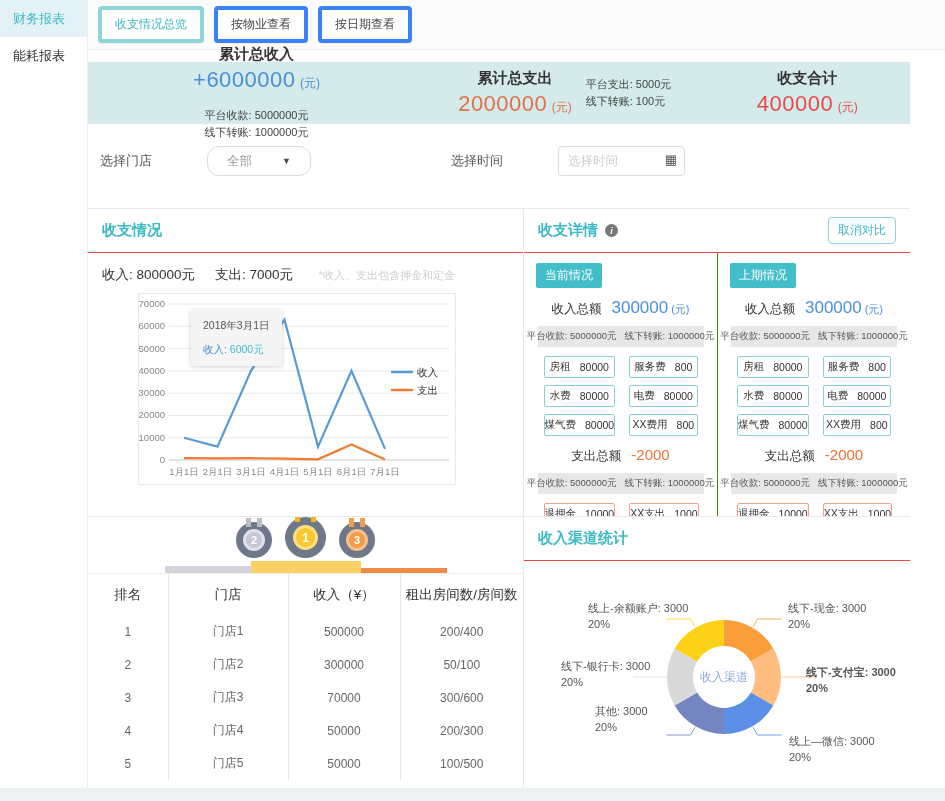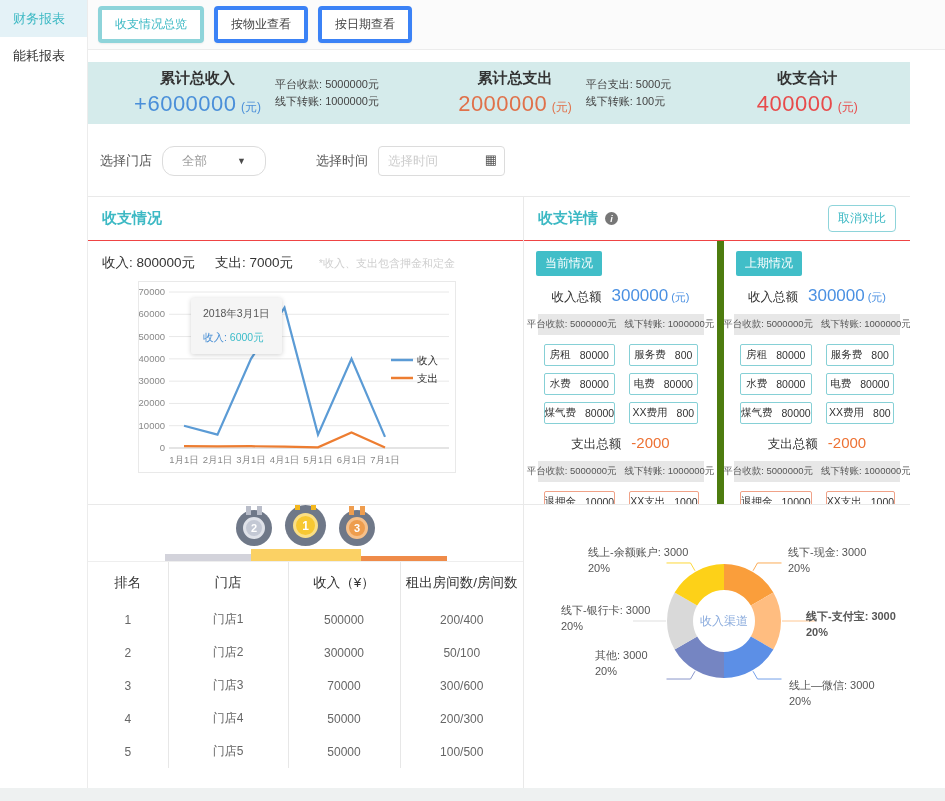--- a/index.html
+++ b/index.html
@@ -16,32 +16,32 @@
   .main { flex:1; min-width:0; }
   .toolbar { height:50px; display:flex; align-items:center; gap:10px; padding-left:10px; border-bottom:1px solid #ececec; background:#fbfbfb; }
   .tb-btn { background:#fff; border:4px solid #3b82f6; border-radius:4px; padding:6px 13px; font-size:12px; color:#444; cursor:pointer; box-shadow:0 1px 2px rgba(0,0,0,.06); font-family:inherit; }
   .tb-btn.active { border-color:#8ed4da; color:#3db9c4; }
 
   .content { margin-right:35px; }
 
   
   .summary { margin-top:12px; height:62px; background:#d5ebeb; display:flex; align-items:center; }
   .sum-group { display:flex; align-items:center; justify-content:center; gap:14px; }
-  .sum-group.g1 { width:41%; } .sum-group.g2 { width:34%; } .sum-group.g3 { width:25%; }
+  .sum-group.g1 { width:41%;flex-direction:column; } .sum-group.g2 { width:34%; } .sum-group.g3 { width:25%; }
   .sum-main { text-align:center; }
   .sum-title { font-size:15px; font-weight:bold; color:#333; margin-bottom:3px; }
   .sum-value { font-size:22px; letter-spacing:.5px; }
   .sum-unit { font-size:12px; }
   .sum-value.blue,.sum-unit.blue { color:#4a8fd9; }
   .sum-value.orange,.sum-unit.orange { color:#e0714a; }
   .sum-value.red,.sum-unit.red { color:#e84b4b; }
   .sum-details { font-size:11px; color:#444; line-height:1.55; }
 
   
-  .filters { margin-top:22px; margin-bottom:20px; display:flex; align-items:center; padding-left:12px; }
+  .filters { margin-top:22px; margin-bottom:32px; display:flex; align-items:center; padding-left:12px;gap:45px; }
   .f-label { font-size:13px; color:#555; margin-right:10px; }
   .f-select { width:104px; height:30px; border:1px solid #dcdcdc; border-radius:12px; background:#fff; display:flex; align-items:center; padding:0 19px; cursor:pointer; }
   .f-select .val { font-size:12.5px; color:#999; flex:1; }
   .f-select .arr { font-size:9px; color:#4a4a4a; }
   .f-time { position:relative; width:127px; height:30px; margin-left:0; }
   .f-time input { width:100%; height:100%; border:1px solid #dcdcdc; border-radius:4px; font-size:12.5px; padding:0 28px 0 9px; color:#666; font-family:inherit; outline:none; }
   .f-time input::placeholder { color:#ccc; }
   .f-time .cal { position:absolute; right:8px; top:7px; font-size:13px; color:#555; line-height:1; }
   .gap50 { width:50px; }
 
@@ -65,21 +65,21 @@
   .tt-date { font-size:10.5px; color:#555; }
   .tt-line { margin-top:10px; font-size:10.5px; }
   .tt-label { color:#4a90d5; }
   .tt-value { color:#3bbcc9; }
 
   
   .info-icon { width:13px; height:13px; border-radius:50%; background:#777; color:#fff; font-size:9px; font-style:italic; font-weight:bold; display:inline-flex; align-items:center; justify-content:center; margin-left:7px; }
   .cancel-btn { margin-left:auto; background:#fff; border:1px solid #8ed4da; color:#3db9c4; font-size:12px; padding:4px 9px; border-radius:4px; cursor:pointer; font-family:inherit; }
   .det-body { display:grid; grid-template-columns:1fr 1fr; }
   .det-col { padding:10px 0 0 0; }
-  .det-col + .det-col { border-left:7px solid #4d7c0f; }
+  .det-col + .det-col { border-left:1px solid #4d7c0f; }
   .badge { display:inline-block; margin-left:12px; background:#41bec8; color:#fff; font-size:12px; padding:4px 9px; border-radius:2px; }
   .amount-row { text-align:center; margin-top:10px; }
   .amount-label { font-size:12.5px; color:#333; margin-right:10px; }
   .amount-value.blue { font-size:17px; color:#4a90e2; }
   .amount-unit { font-size:11px; color:#4a90e2; margin-left:3px; }
   .amount-value.orange { font-size:15px; color:#ed7234; }
   .gray-bar { width:166px; margin:8px auto 0 auto; background:#e7e7e7; display:flex; justify-content:center; gap:8px; padding:4px 2px; font-size:9.5px; color:#555; white-space:nowrap; }
   .detail-grid { width:154px; margin:9px auto 0 auto; display:grid; grid-template-columns:1fr 1fr; gap:7px 14px; }
   .detail-box { height:22px; display:flex; align-items:center; justify-content:center; gap:9px; font-size:10.5px; color:#333; border-radius:2px; background:#fff; white-space:nowrap; }
   .detail-box.teal { border:1px solid #86d0d6; }
@@ -415,20 +415,23 @@
                   <td>5</td>
                   <td>门店5</td>
                   <td>50000</td>
                   <td>100/500</td>
                 </tr>
               </tbody>
           </table>
         </section>
 
         <section class="panel right bottom">
+          <div class="p-head">
+            <span class="p-title">收入渠道统计</span>
+          </div>
           <div class="donut-wrap">
             <svg width="387" height="250">
                 <path d="M200,59 A57,57 0 0 1 249.363448015713,87.5 L226.8467875173176,100.5 A31,31 0 0 0 200,85 Z" fill="#fa9e3b"></path>
                 <polyline points="229,65.77052658050255 233.5,57.97629794644261 257.5,57.97629794644261" fill="none" stroke="#fa9e3b" stroke-width="1" opacity="0.85"></polyline>
                 <path d="M249.363448015713,87.5 A57,57 0 0 1 249.363448015713,144.5 L226.8467875173176,131.5 A31,31 0 0 0 226.8467875173176,100.5 Z" fill="#ffbd80"></path>
                 <polyline points="258,116 267,116 291,116" fill="none" stroke="#ffbd80" stroke-width="1" opacity="0.85"></polyline>
                 <path d="M249.363448015713,144.5 A57,57 0 0 1 200,173 L200,147 A31,31 0 0 0 226.8467875173176,131.5 Z" fill="#5c8fe6"></path>
                 <polyline points="229,166.22947341949745 233.5,174.0237020535574 257.5,174.0237020535574" fill="none" stroke="#5c8fe6" stroke-width="1" opacity="0.85"></polyline>
                 <path d="M200,173 A57,57 0 0 1 150.636551984287,144.50000000000003 L173.15321248268242,131.5 A31,31 0 0 0 200,147 Z" fill="#7585c2"></path>
                 <polyline points="171,166.22947341949742 166.5,174.02370205355737 142.5,174.02370205355737" fill="none" stroke="#7585c2" stroke-width="1" opacity="0.85"></polyline>

